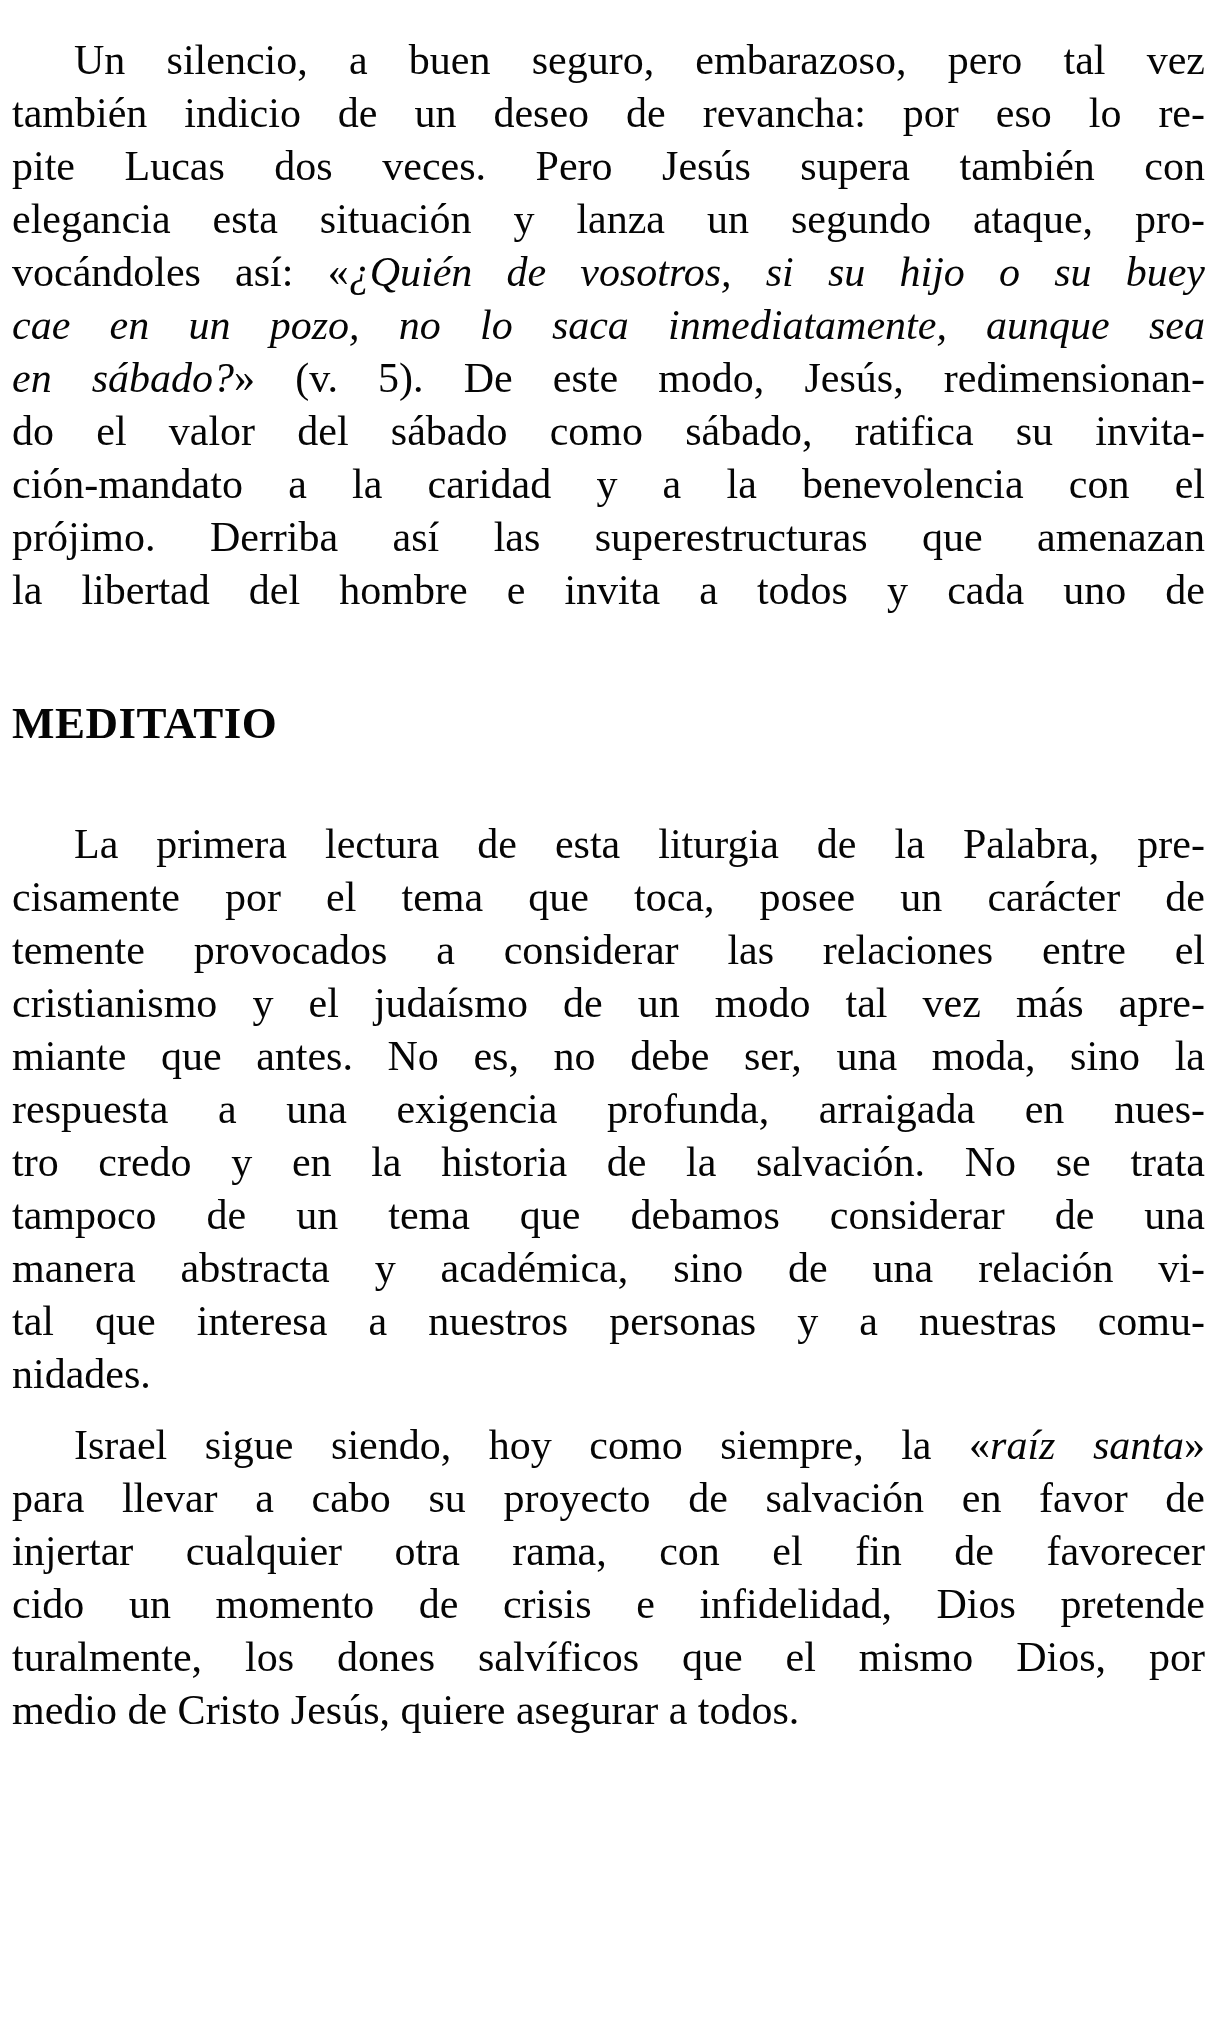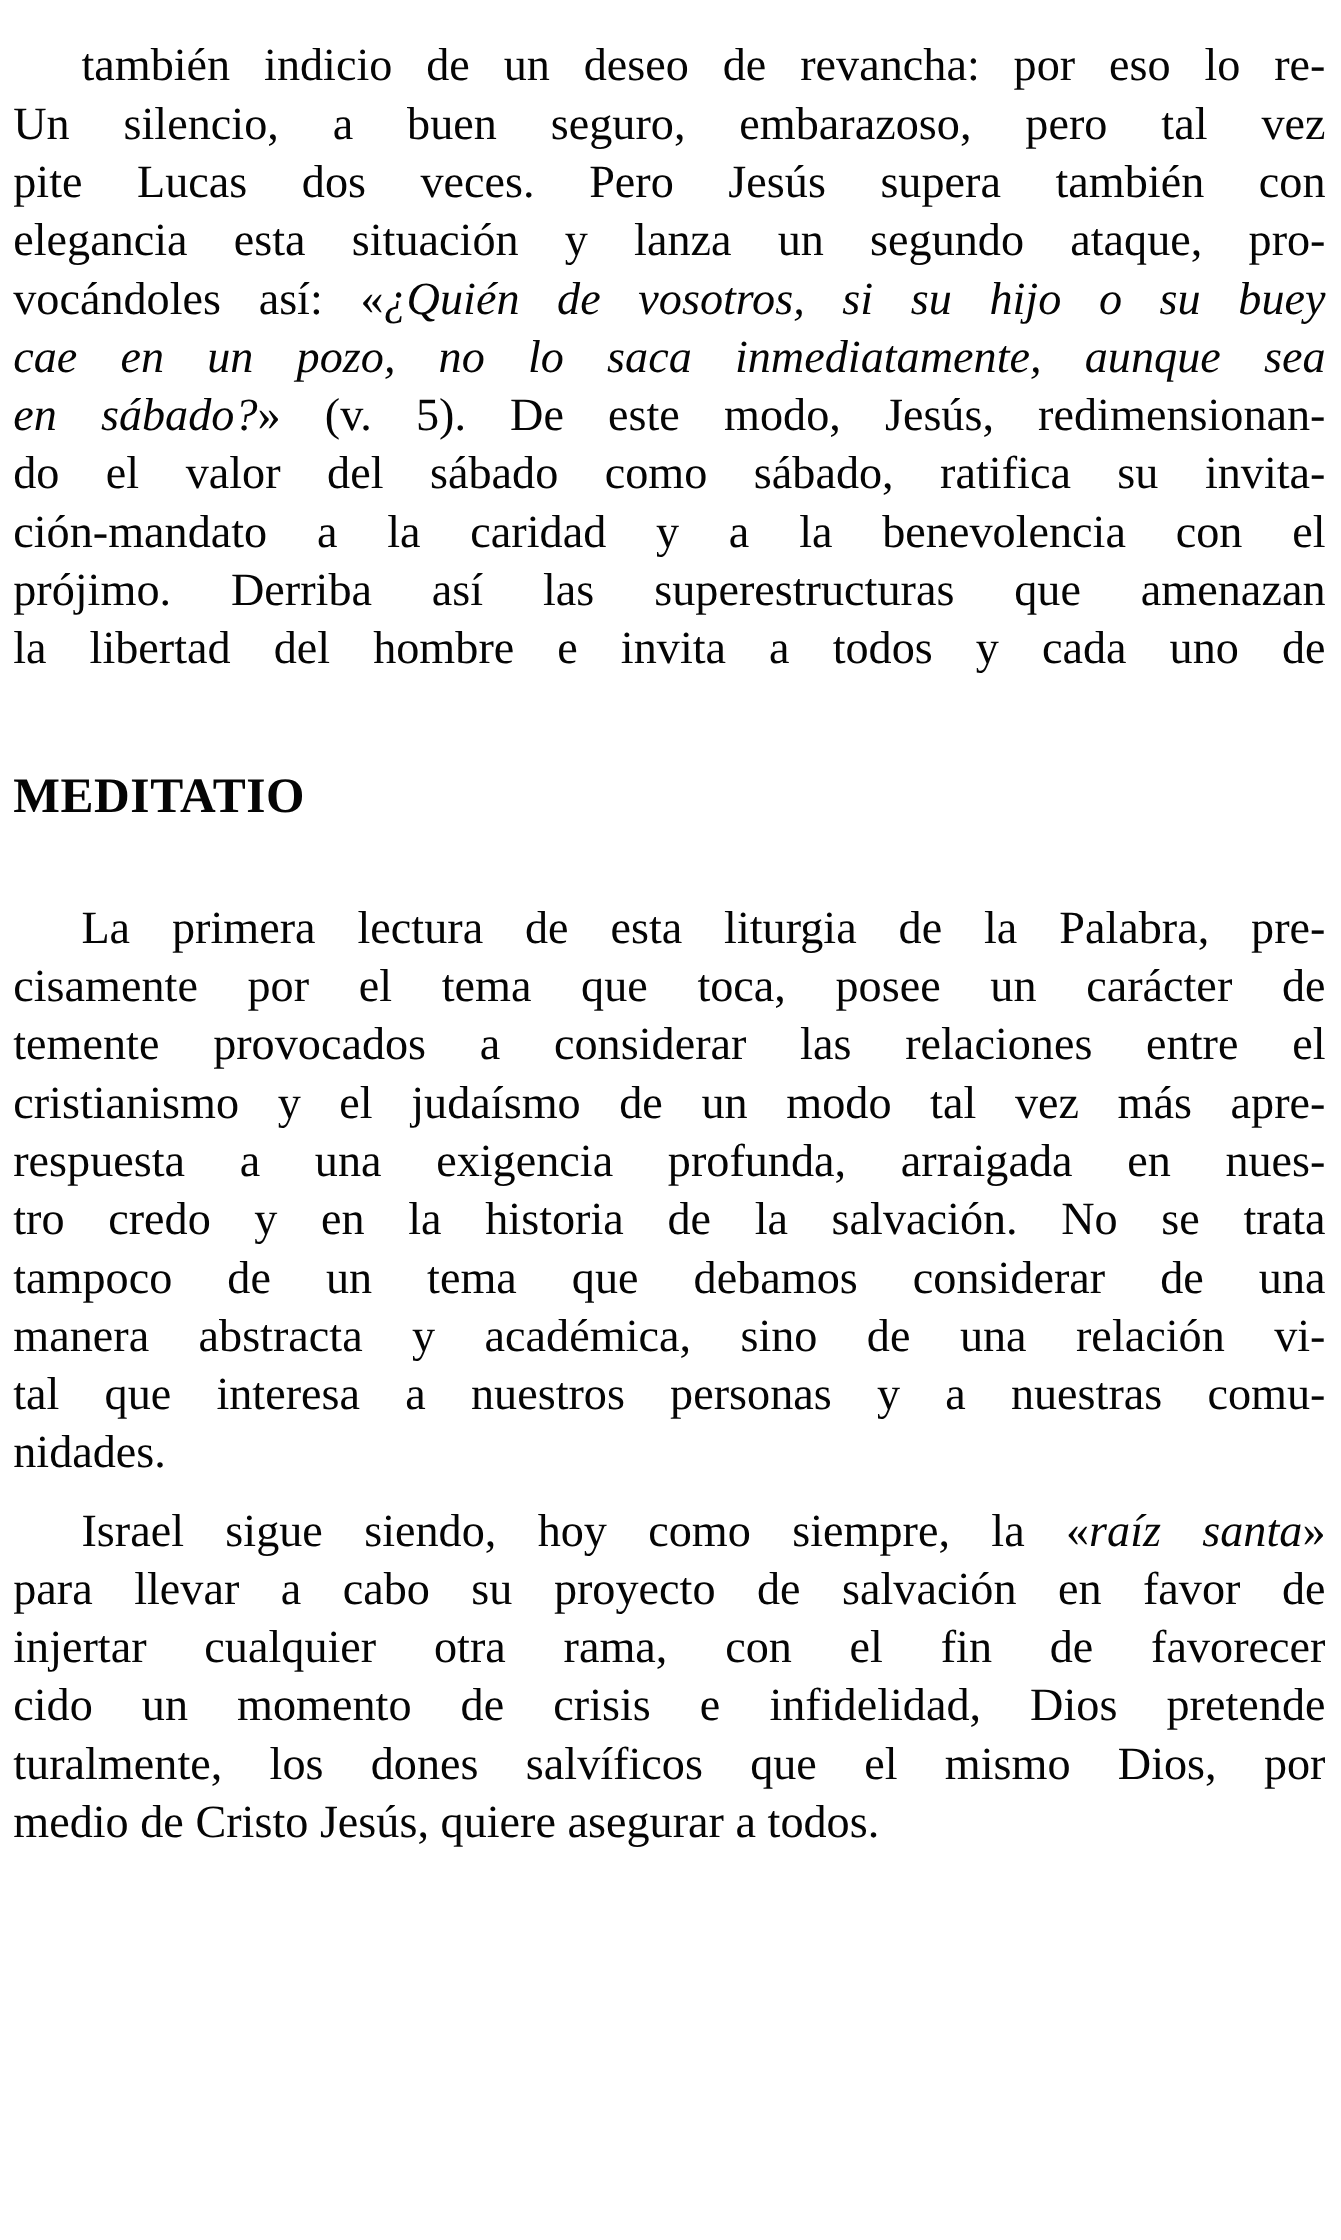--- a/index.html
+++ b/index.html
@@ -49,40 +49,41 @@
   }
   .para + .para {
     margin-top: 18px;
   }
 </style>
 </head>
 <body>
 
 <main class="book-page">
   <section class="para">
+      <div class="line"><span class="rm">Un silencio, a buen seguro, embarazoso, pero tal vez</span></div>
       <div class="line"><span class="rm">también indicio de un deseo de revancha: por eso lo re-</span></div>
-      <div class="line"><span class="rm">Un silencio, a buen seguro, embarazoso, pero tal vez</span></div>
       <div class="line"><span class="rm">pite Lucas dos veces. Pero Jesús supera también con</span></div>
       <div class="line"><span class="rm">elegancia esta situación y lanza un segundo ataque, pro-</span></div>
       <div class="line"><span class="rm">vocándoles así: «</span><span class="it">¿Quién de vosotros, si su hijo o su buey</span></div>
       <div class="line"><span class="it">cae en un pozo, no lo saca inmediatamente, aunque sea</span></div>
       <div class="line"><span class="it">en sábado?</span><span class="rm">» (v. 5). De este modo, Jesús, redimensionan-</span></div>
       <div class="line"><span class="rm">do el valor del sábado como sábado, ratifica su invita-</span></div>
       <div class="line"><span class="rm">ción-mandato a la caridad y a la benevolencia con el</span></div>
       <div class="line"><span class="rm">prójimo. Derriba así las superestructuras que amenazan</span></div>
       <div class="line"><span class="rm">la libertad del hombre e invita a todos y cada uno de</span></div>
     </section>
 
   <h2 class="section-heading">MEDITATIO</h2>
 
   <section class="para">
       <div class="line"><span class="rm">La primera lectura de esta liturgia de la Palabra, pre-</span></div>
       <div class="line"><span class="rm">cisamente por el tema que toca, posee un carácter de</span></div>
       <div class="line"><span class="rm">temente provocados a considerar las relaciones entre el</span></div>
       <div class="line"><span class="rm">cristianismo y el judaísmo de un modo tal vez más apre-</span></div>
+      <div class="line"><span class="rm">miante que antes. No es, no debe ser, una moda, sino la</span></div>
       <div class="line"><span class="rm">respuesta a una exigencia profunda, arraigada en nues-</span></div>
       <div class="line"><span class="rm">tro credo y en la historia de la salvación. No se trata</span></div>
       <div class="line"><span class="rm">tampoco de un tema que debamos considerar de una</span></div>
       <div class="line"><span class="rm">manera abstracta y académica, sino de una relación vi-</span></div>
       <div class="line"><span class="rm">tal que interesa a nuestros personas y a nuestras comu-</span></div>
       <div class="line last"><span class="rm">nidades.</span></div>
     </section>
 
   <section class="para">
       <div class="line"><span class="rm">Israel sigue siendo, hoy como siempre, la «</span><span class="it">raíz santa</span><span class="rm">»</span></div>

